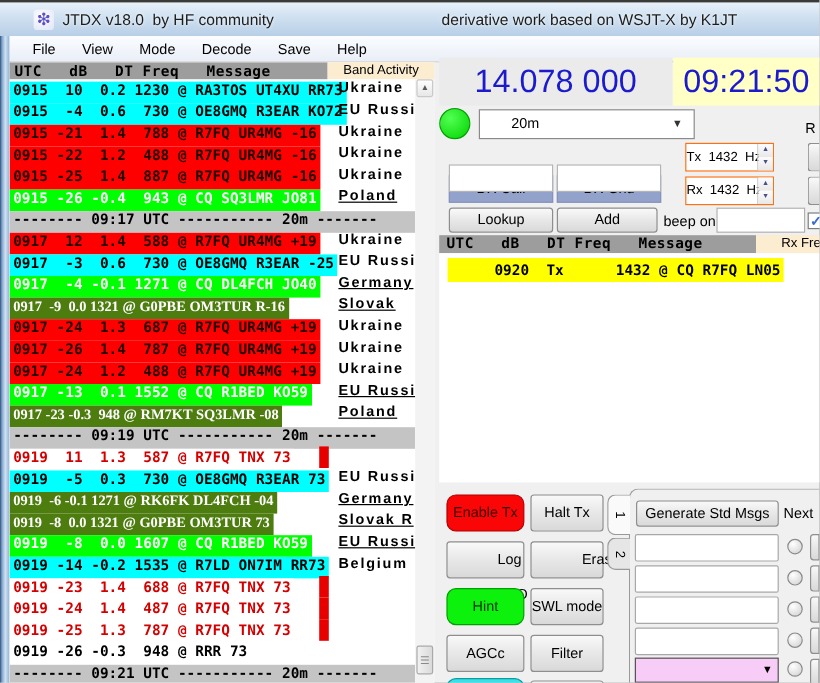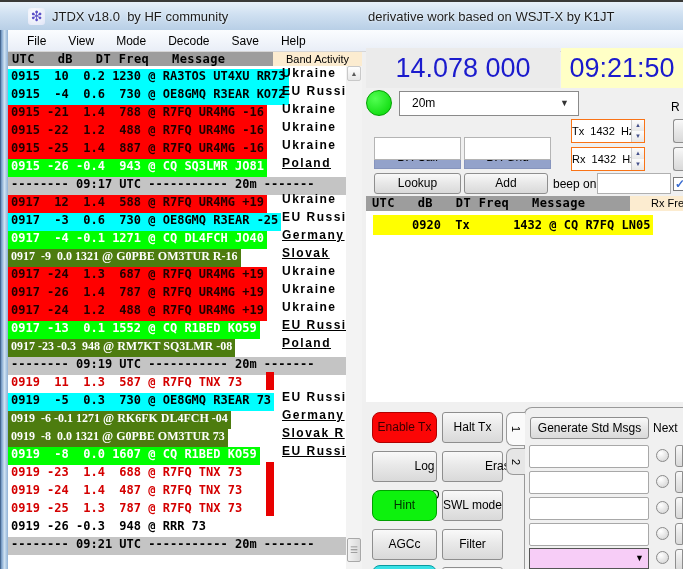--- a/index.html
+++ b/index.html
@@ -58,21 +58,21 @@
     color:#8a8a8a; font-size:9px; line-height:22px; text-align:center; }
 
   
   .freq-display { position:absolute; left:366px; top:48px; width:194px; height:40px; background:#ebebeb;
     color:#1b1bcd; font-size:27px; text-align:center; line-height:40px; }
   .clock { position:absolute; left:561px; top:48px; width:122px; height:40px; background:#ffffc6;
     color:#1b1bcd; font-size:27px; text-align:center; line-height:40px; }
   .lamp { position:absolute; left:366px; top:90px; width:26px; height:26px; border-radius:50%;
     background:radial-gradient(circle at 35% 32%, #52ff52, #00d400); border:1px solid #00a000; }
   .band-combo { position:absolute; left:399px; top:91px; width:180px; height:25px; background:#fff;
-    border:1px solid #8a8a8a; font-size:12px; line-height:23px; padding-left:12px; color:#000; }
+    border:1px solid #8a8a8a; font-size:12px; line-height:23px; padding-left:26px; color:#000; }
   .band-combo .arrow { position:absolute; right:9px; top:0; font-size:9px; color:#333; }
   .r-label { position:absolute; left:671px; top:100px; font-size:12px; color:#000; }
 
   .dx-head { position:absolute; width:87px; height:23px; background:#93a2ca; border:1px solid #8694bd;
     font-size:12px; color:#000; text-align:center; line-height:21px; top:113px;margin-top:33px; }
   .dx-input { position:absolute; width:87px; height:23px; background:#fff; border:1px solid #b4b4b4; top:137px; }
 
   .spinbox { position:absolute; width:74px; height:24px; background:#fff; border:1px solid #f97316;
     font-size:11px; color:#000; }
   .spin-text { position:absolute; left:0; top:0; right:14px; text-align:center; line-height:22px; white-space:pre; }
@@ -169,20 +169,21 @@
         <div class="drow s-red"><span class="dmsg">0917 -26  1.4  787 @ R7FQ UR4MG +19</span><span class="country">Ukraine</span></div>
         <div class="drow s-red"><span class="dmsg">0917 -24  1.2  488 @ R7FQ UR4MG +19</span><span class="country">Ukraine</span></div>
         <div class="drow s-green"><span class="dmsg">0917 -13  0.1 1552 @ CQ R1BED KO59</span><span class="country u">EU Russia</span></div>
         <div class="drow s-cyanw"><span class="dmsg">0917 -23 -0.3  948 @ RM7KT SQ3LMR -08</span><span class="country u">Poland</span></div>
         <div class="drow s-sep"><span class="dmsg">-------- 09:19 UTC ----------- 20m -------</span></div>
         <div class="drow s-txred"><span class="dmsg">0919  11  1.3  587 @ R7FQ TNX 73</span><span class="txmark"></span></div>
         <div class="drow s-cyan"><span class="dmsg">0919  -5  0.3  730 @ OE8GMQ R3EAR 73</span><span class="country">EU Russia</span></div>
         <div class="drow s-cyanw"><span class="dmsg">0919  -6 -0.1 1271 @ RK6FK DL4FCH -04</span><span class="country u">Germany</span></div>
         <div class="drow s-cyanw"><span class="dmsg">0919  -8  0.0 1321 @ G0PBE OM3TUR 73</span><span class="country u">Slovak R</span></div>
         <div class="drow s-green"><span class="dmsg">0919  -8  0.0 1607 @ CQ R1BED KO59</span><span class="country u">EU Russia</span></div>
+        <div class="drow s-cyan"><span class="dmsg">0919 -14 -0.2 1535 @ R7LD ON7IM RR73</span><span class="country">Belgium</span></div>
         <div class="drow s-txred"><span class="dmsg">0919 -23  1.4  688 @ R7FQ TNX 73</span><span class="txmark"></span></div>
         <div class="drow s-txred"><span class="dmsg">0919 -24  1.4  487 @ R7FQ TNX 73</span><span class="txmark"></span></div>
         <div class="drow s-txred"><span class="dmsg">0919 -25  1.3  787 @ R7FQ TNX 73</span><span class="txmark"></span></div>
         <div class="drow s-plain"><span class="dmsg">0919 -26 -0.3  948 @ RRR 73</span></div>
         <div class="drow s-sep"><span class="dmsg">-------- 09:21 UTC ----------- 20m -------</span></div>
       </div>
     <div class="sb-wrap">
       <div class="sb-btn" style="top:0;">▲</div>
       <div class="sb-thumb">☰</div>
     </div>

